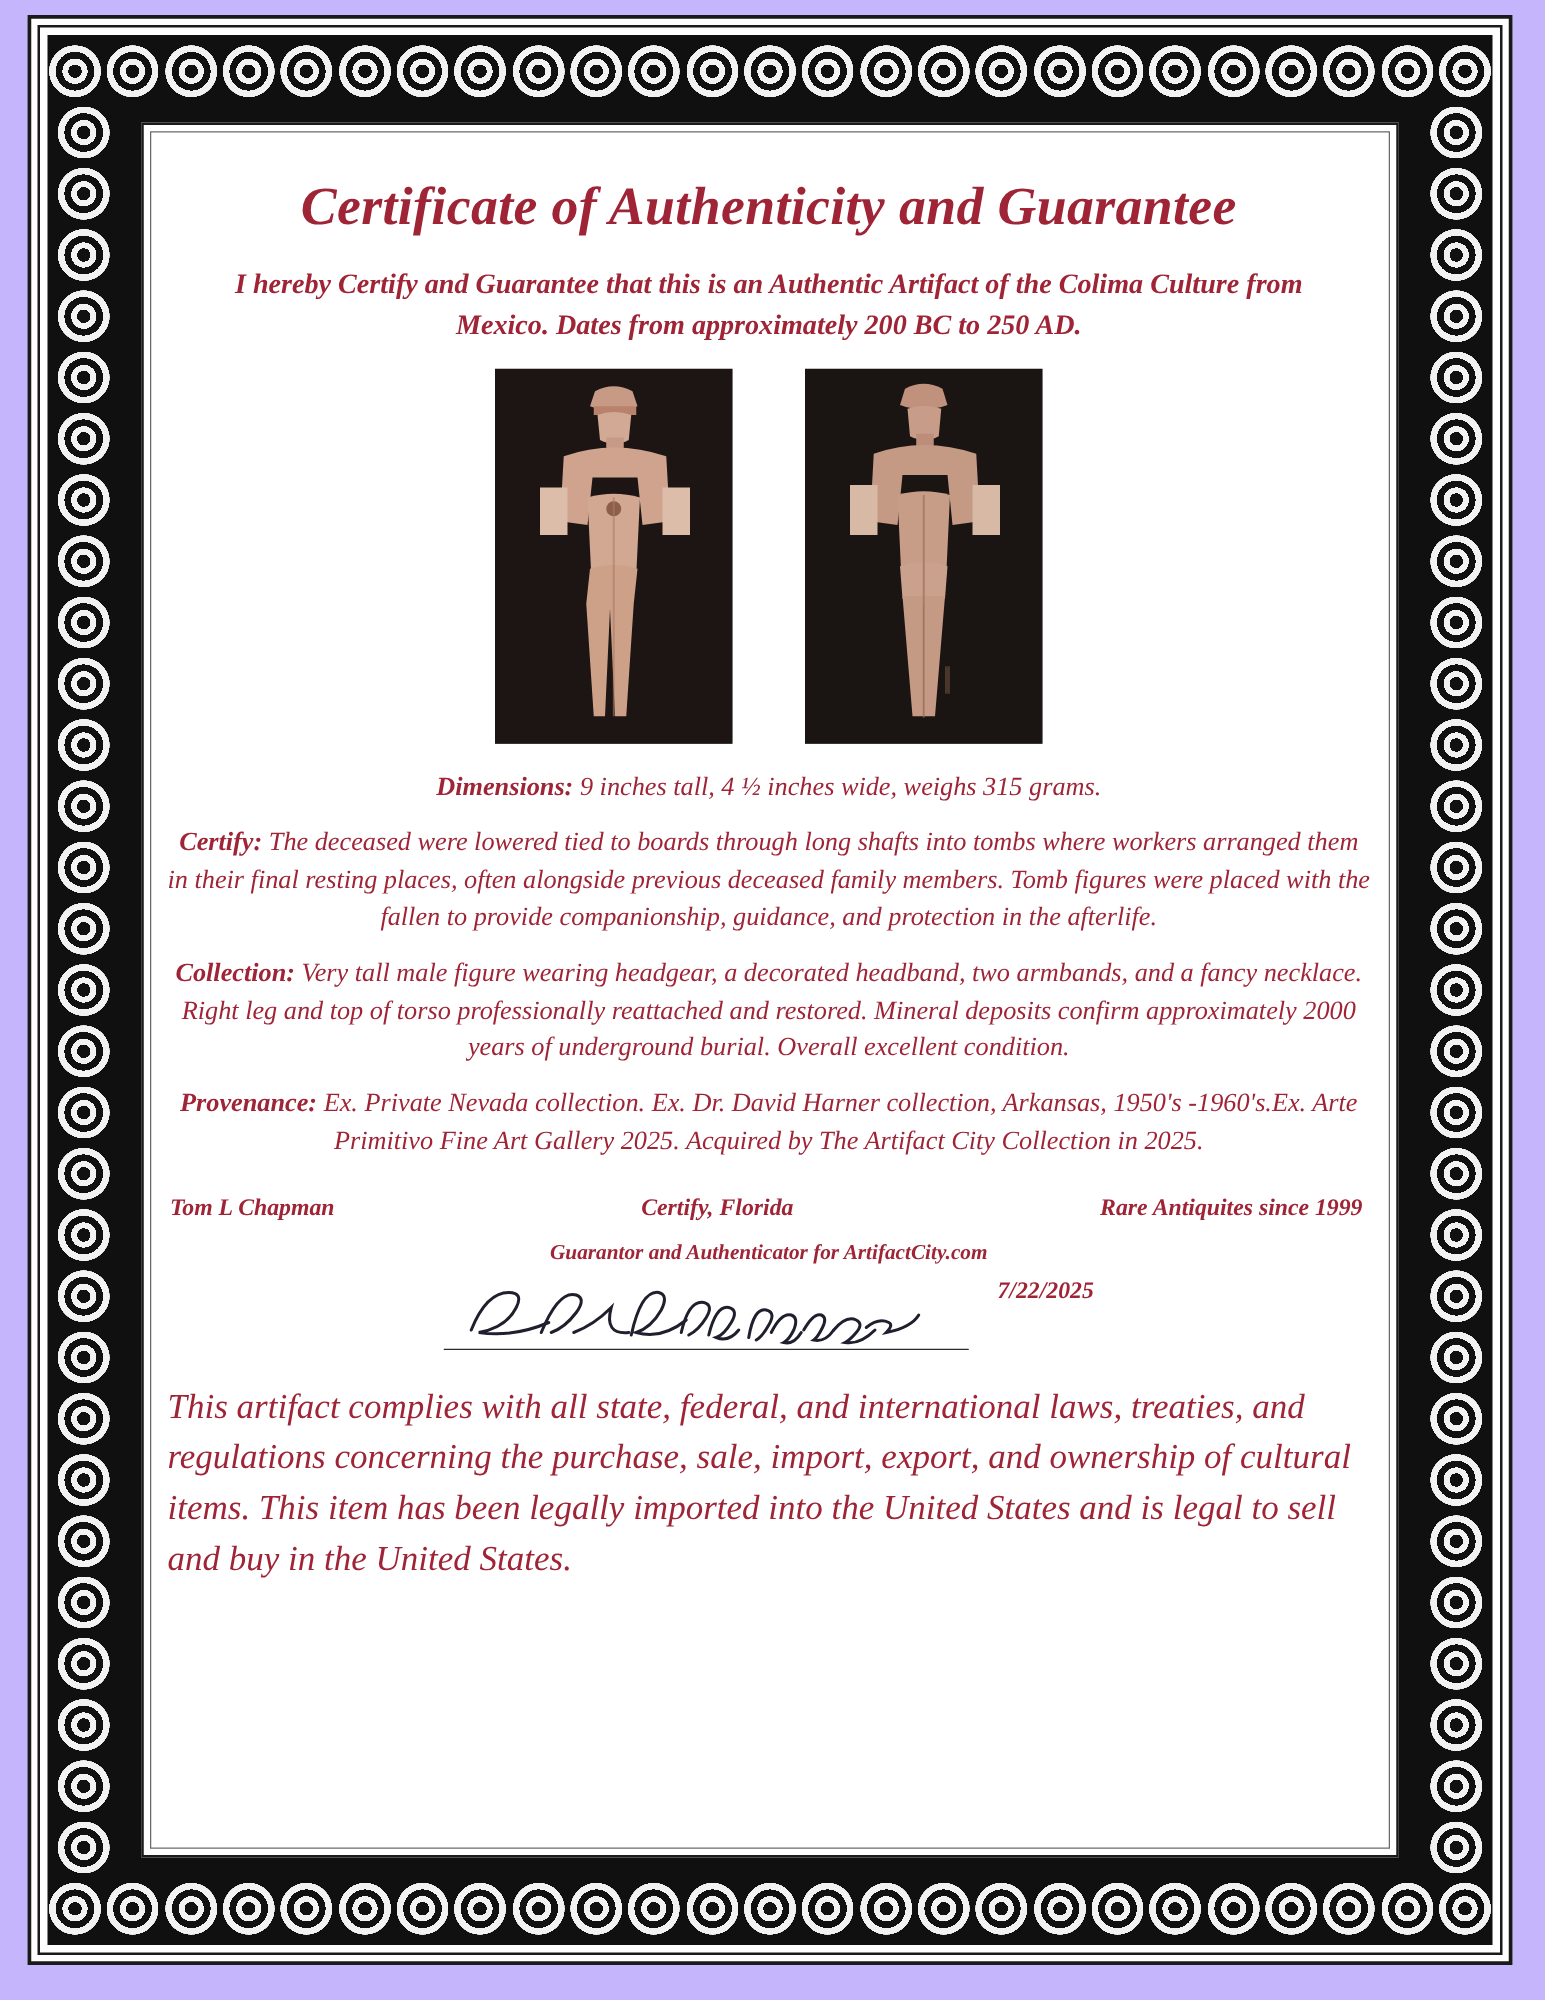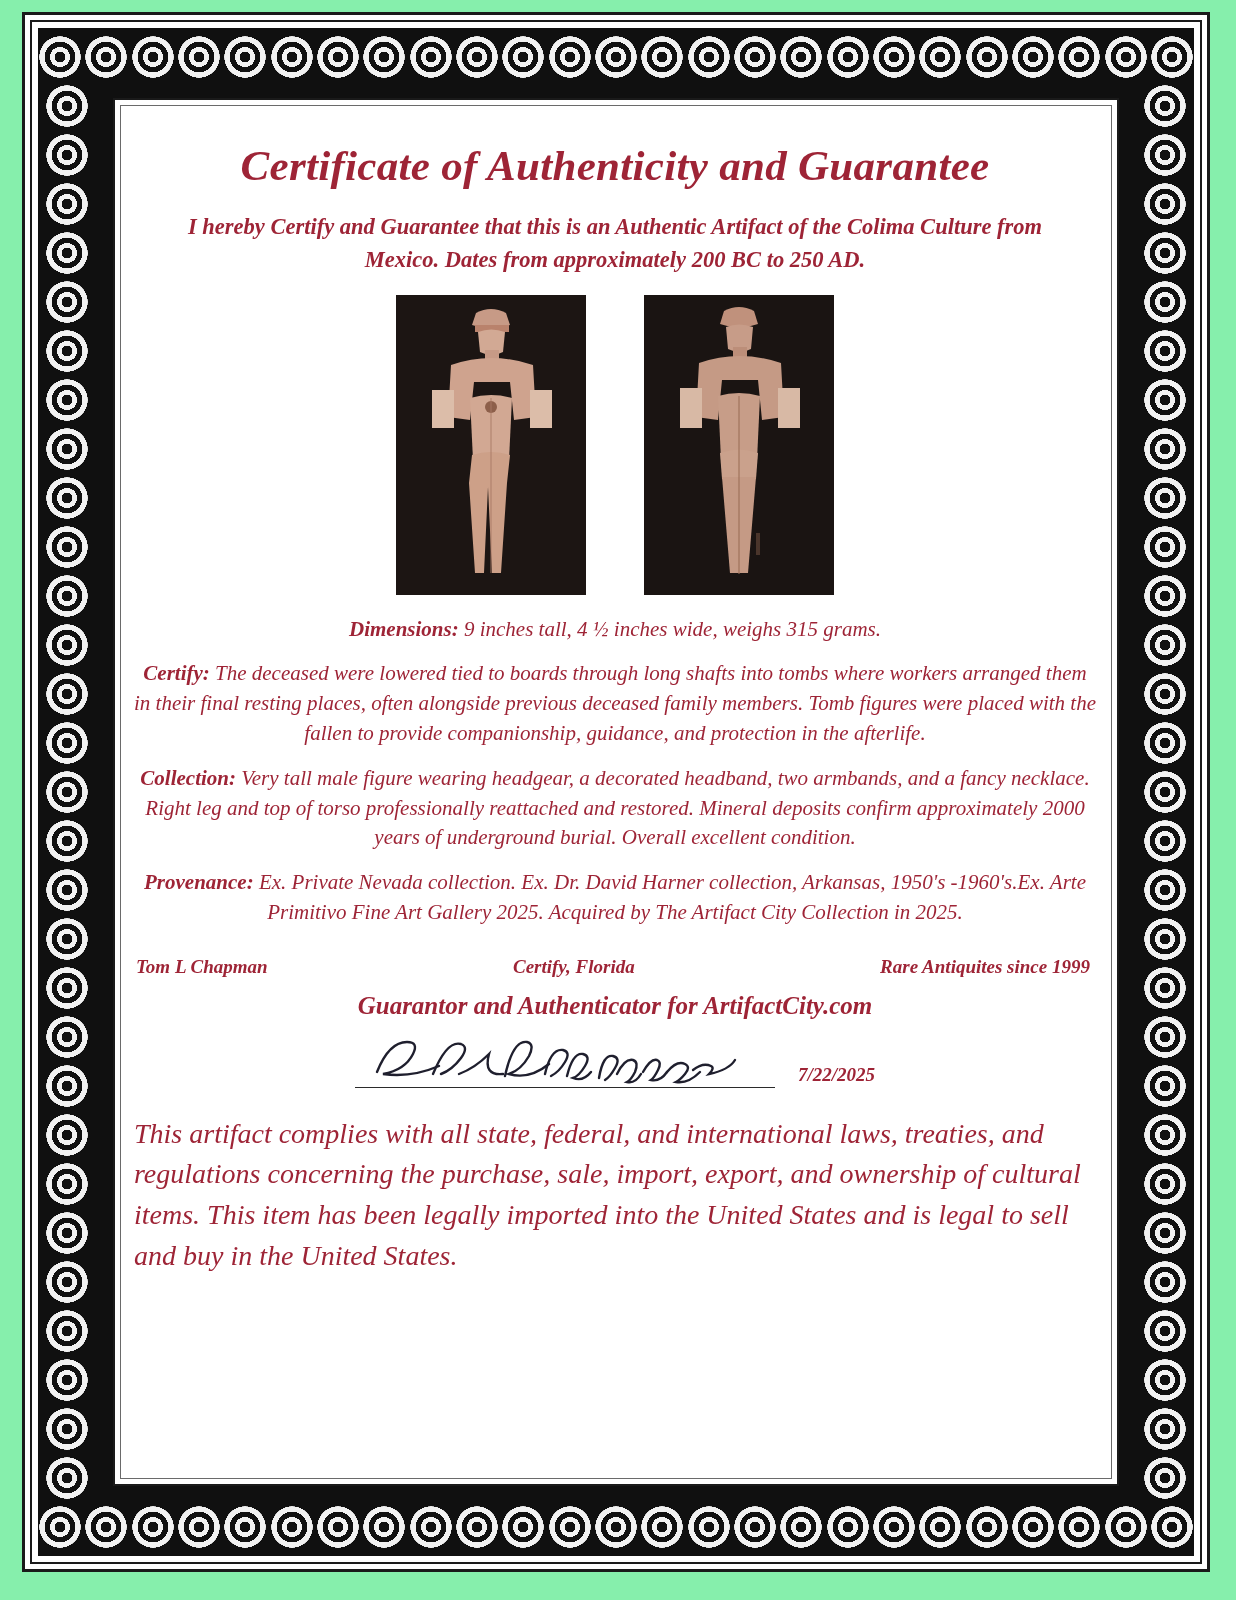--- a/index.html
+++ b/index.html
@@ -11,21 +11,21 @@
     width: 1236px;
     height: 1600px;
     font-family: "Liberation Serif", serif;
     overflow: hidden;
   }
 
   .page {
     position: relative;
     width: 1236px;
     height: 1600px;
-    background: #86efac;
+    background: #c4b5fd;
     box-sizing: border-box;
   }
 
   
   .frame-outer {
     position: absolute;
     left: 22px;
     top: 12px;
     right: 26px;
     bottom: 28px;
@@ -175,27 +175,26 @@
     font-style: italic;
     font-weight: bold;
     font-size: 19px;
     color: #9e2436;
     padding: 0 6px 0 2px;
   }
   .sig-line2 {
     text-align: center;
     font-style: italic;
     font-weight: bold;
-    font-size: 25px;
+    font-size: 17px;
     color: #9e2436;
     margin-top: 14px;
   }
   .sig-row {
     display: flex;
-    align-items: flex-end;
     justify-content: center;
     margin-top: 10px;
     gap: 23px;
   }
   .sig-area {
     position: relative;
     width: 420px;
     height: 62px;
   }
   .sig-area svg { position: absolute; left: 0; bottom: 6px; }

